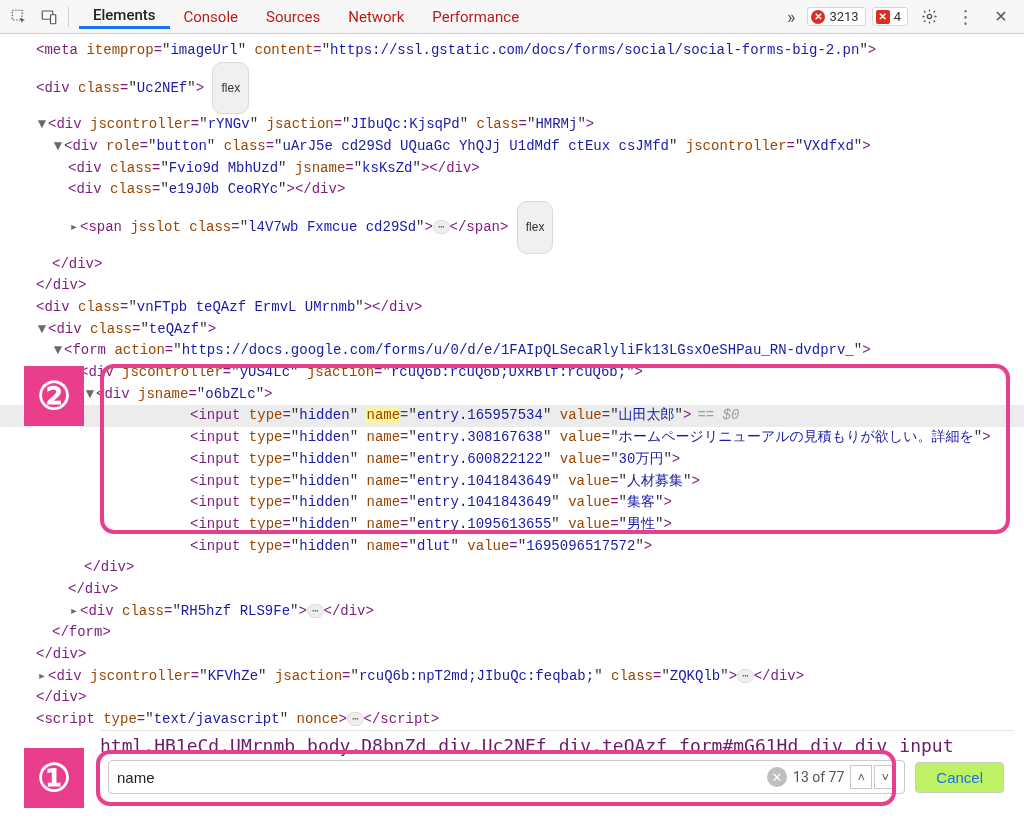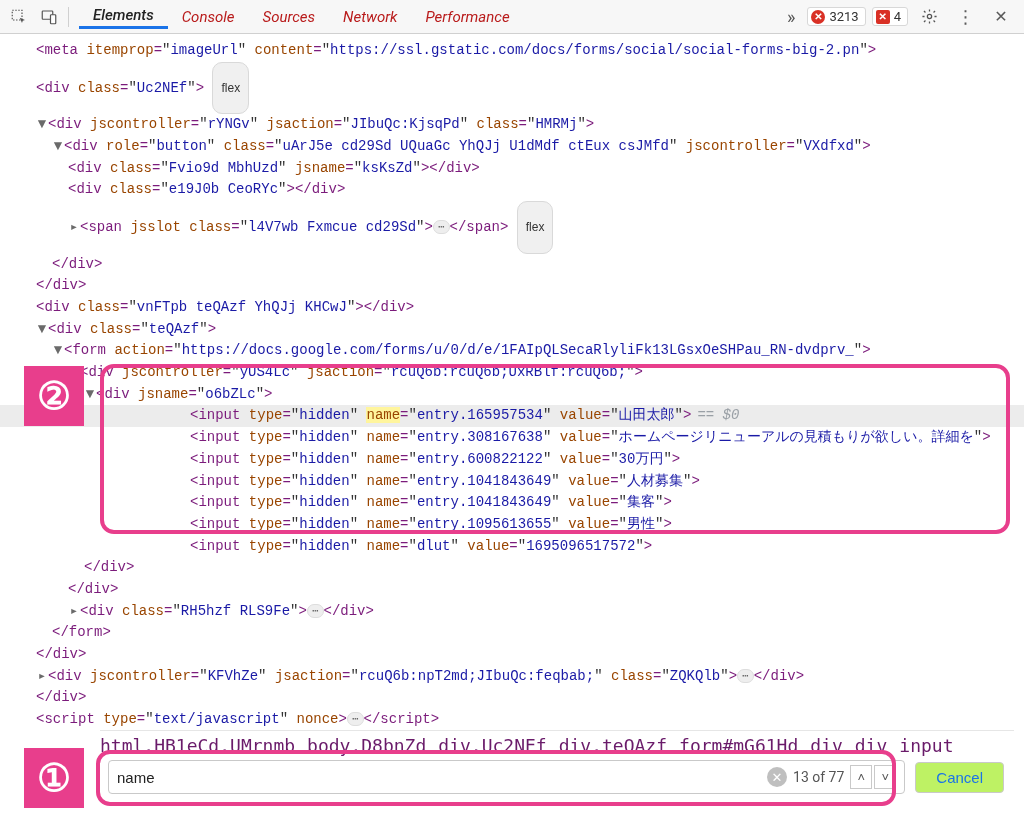--- a/index.html
+++ b/index.html
@@ -23,21 +23,21 @@
     padding: 0 4px;
     position: relative;
   }
   .toolbar .icon-btn {
     width: 30px; height: 28px;
     display: flex; align-items: center; justify-content: center;
     color: #5a5a5a;
     cursor: pointer;
   }
   .tool-sep { width:1px; height:20px; background:#d0d0d0; margin:0 4px;}
-  .tabs { display:flex; align-items:stretch; height:24px; margin-left:6px;font-style:italic;}
+  .tabs { display:flex; align-items:stretch; height:24px; margin-left:6px;}
   .tab {
     padding: 0 14px;
     display:flex; align-items:center;
     color:#b91c1c; cursor:pointer;
     font-size: 15px;
   }
   .tab.active { color:#222; border-bottom:3px solid #1a73e8; font-weight:500;}
   .tb-right { margin-left:auto; display:flex; align-items:center; gap:6px; padding-right:4px;}
   .chevmore { color:#555; font-size:18px; padding:0 6px; cursor:pointer;}
   .badge {
@@ -182,21 +182,21 @@
 <div class="panel">
   <div class="p2 row" id="r-meta"><span class="tagp">&lt;meta</span> <span class="attr">itemprop</span><span class="tagp">=</span>"<span class="valb">imageUrl</span>" <span class="attr">content</span><span class="tagp">=</span>"<span class="valb">https://ssl.gstatic.com/docs/forms/social/social-forms-big-2.pn</span>"<span class="tagp">&gt;</span></div>
   <div class="p2 row" id="r-uc"><span class="tagp">&lt;div</span> <span class="attr">class</span><span class="tagp">=</span>"<span class="valb">Uc2NEf</span>"<span class="tagp">&gt;</span> <span class="pill">flex</span></div>
   <div class="p2 row" id="r-rYNGv"><span class="caret">▼</span><span class="tagp">&lt;div</span> <span class="attr">jscontroller</span><span class="tagp">=</span>"<span class="valb">rYNGv</span>" <span class="attr">jsaction</span><span class="tagp">=</span>"<span class="valb">JIbuQc:KjsqPd</span>" <span class="attr">class</span><span class="tagp">=</span>"<span class="valb">HMRMj</span>"<span class="tagp">&gt;</span></div>
   <div class="p3 row" id="r-button"><span class="caret">▼</span><span class="tagp">&lt;div</span> <span class="attr">role</span><span class="tagp">=</span>"<span class="valb">button</span>" <span class="attr">class</span><span class="tagp">=</span>"<span class="valb">uArJ5e cd29Sd UQuaGc YhQJj U1dMdf ctEux csJMfd</span>" <span class="attr">jscontroller</span><span class="tagp">=</span>"<span class="valb">VXdfxd</span>"<span class="tagp">&gt;</span></div>
   <div class="p4 row" id="r-Fvio9d"><span class="tagp">&lt;div</span> <span class="attr">class</span><span class="tagp">=</span>"<span class="valb">Fvio9d MbhUzd</span>" <span class="attr">jsname</span><span class="tagp">=</span>"<span class="valb">ksKsZd</span>"<span class="tagp">&gt;</span><span class="tagp">&lt;/div&gt;</span></div>
   <div class="p4 row" id="r-e19J0b"><span class="tagp">&lt;div</span> <span class="attr">class</span><span class="tagp">=</span>"<span class="valb">e19J0b CeoRYc</span>"<span class="tagp">&gt;</span><span class="tagp">&lt;/div&gt;</span></div>
   <div class="p4 row" id="r-span"><span class="caret">▸</span><span class="tagp">&lt;span</span> <span class="attr">jsslot</span> <span class="attr">class</span><span class="tagp">=</span>"<span class="valb">l4V7wb Fxmcue cd29Sd</span>"<span class="tagp">&gt;</span><span class="dots3">⋯</span><span class="tagp">&lt;/span&gt;</span> <span class="pill">flex</span></div>
   <div class="p3 row"><span class="tagp">&lt;/div&gt;</span></div>
   <div class="p2 row"><span class="tagp">&lt;/div&gt;</span></div>
-  <div class="p2 row" id="r-vnFTpb"><span class="tagp">&lt;div</span> <span class="attr">class</span><span class="tagp">=</span>"<span class="valb">vnFTpb teQAzf YhQJj KHCwJ</span>"<span class="tagp">&gt;</span><span class="tagp">&lt;/div&gt;</span></div>
+  <div class="p2 row" id="r-vnFTpb"><span class="tagp">&lt;div</span> <span class="attr">class</span><span class="tagp">=</span>"<span class="valb">vnFTpb teQAzf ErmvL UMrnmb</span>"<span class="tagp">&gt;</span><span class="tagp">&lt;/div&gt;</span></div>
   <div class="p2 row" id="r-teQAzf"><span class="caret">▼</span><span class="tagp">&lt;div</span> <span class="attr">class</span><span class="tagp">=</span>"<span class="valb">teQAzf</span>"<span class="tagp">&gt;</span></div>
   <div class="p3 row" id="r-form"><span class="caret">▼</span><span class="tagp">&lt;form</span> <span class="attr">action</span><span class="tagp">=</span>"<span class="valb">https://docs.google.com/forms/u/0/d/e/1FAIpQLSecaRlyliFk13LGsxOeSHPau_RN-dvdprv_</span>"<span class="tagp">&gt;</span></div>
   <div class="p4 row" id="r-yUS4Lc"><span class="caret">▼</span><span class="tagp">&lt;div</span> <span class="attr">jscontroller</span><span class="tagp">=</span>"<span class="valb">yUS4Lc</span>" <span class="attr">jsaction</span><span class="tagp">=</span>"<span class="valb">rcuQ6b:rcuQ6b;UxRBlf:rcuQ6b;</span>"<span class="tagp">&gt;</span></div>
   <div class="p5 row" id="r-o6bZLc"><span class="caret">▼</span><span class="tagp">&lt;div</span> <span class="attr">jsname</span><span class="tagp">=</span>"<span class="valb">o6bZLc</span>"<span class="tagp">&gt;</span></div>
   <div id="inputs-host">
       <div class="p8 row sel-line"><span class="tagp">&lt;input</span> <span class="attr">type</span><span class="tagp">=</span>"<span class="valb">hidden</span>" <span class="hl attr">name</span><span class="tagp">=</span>"<span class="valb">entry.165957534</span>" <span class="attr">value</span><span class="tagp">=</span>"<span class="valb">山田太郎</span>"<span class="tagp">&gt;</span><span class="eqzero">== $0</span></div>
       <div class="p8 row"><span class="tagp">&lt;input</span> <span class="attr">type</span><span class="tagp">=</span>"<span class="valb">hidden</span>" <span class="attr">name</span><span class="tagp">=</span>"<span class="valb">entry.308167638</span>" <span class="attr">value</span><span class="tagp">=</span>"<span class="valb">ホームページリニューアルの見積もりが欲しい。詳細を</span>"<span class="tagp">&gt;</span></div>
       <div class="p8 row"><span class="tagp">&lt;input</span> <span class="attr">type</span><span class="tagp">=</span>"<span class="valb">hidden</span>" <span class="attr">name</span><span class="tagp">=</span>"<span class="valb">entry.600822122</span>" <span class="attr">value</span><span class="tagp">=</span>"<span class="valb">30万円</span>"<span class="tagp">&gt;</span></div>
       <div class="p8 row"><span class="tagp">&lt;input</span> <span class="attr">type</span><span class="tagp">=</span>"<span class="valb">hidden</span>" <span class="attr">name</span><span class="tagp">=</span>"<span class="valb">entry.1041843649</span>" <span class="attr">value</span><span class="tagp">=</span>"<span class="valb">人材募集</span>"<span class="tagp">&gt;</span></div>
       <div class="p8 row"><span class="tagp">&lt;input</span> <span class="attr">type</span><span class="tagp">=</span>"<span class="valb">hidden</span>" <span class="attr">name</span><span class="tagp">=</span>"<span class="valb">entry.1041843649</span>" <span class="attr">value</span><span class="tagp">=</span>"<span class="valb">集客</span>"<span class="tagp">&gt;</span></div>

